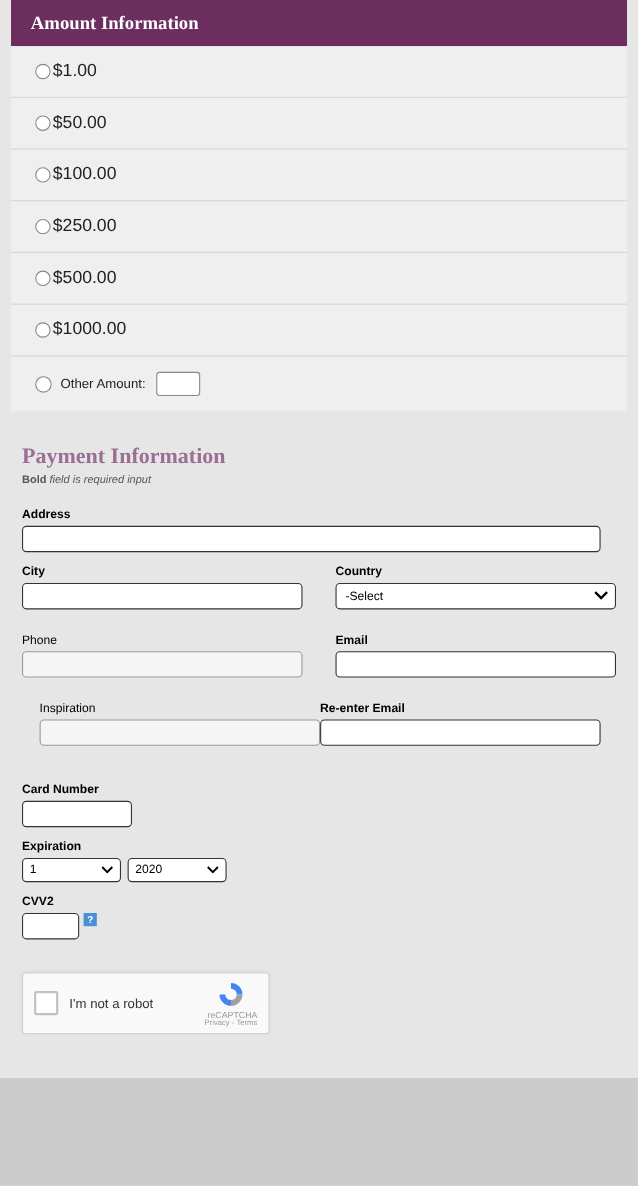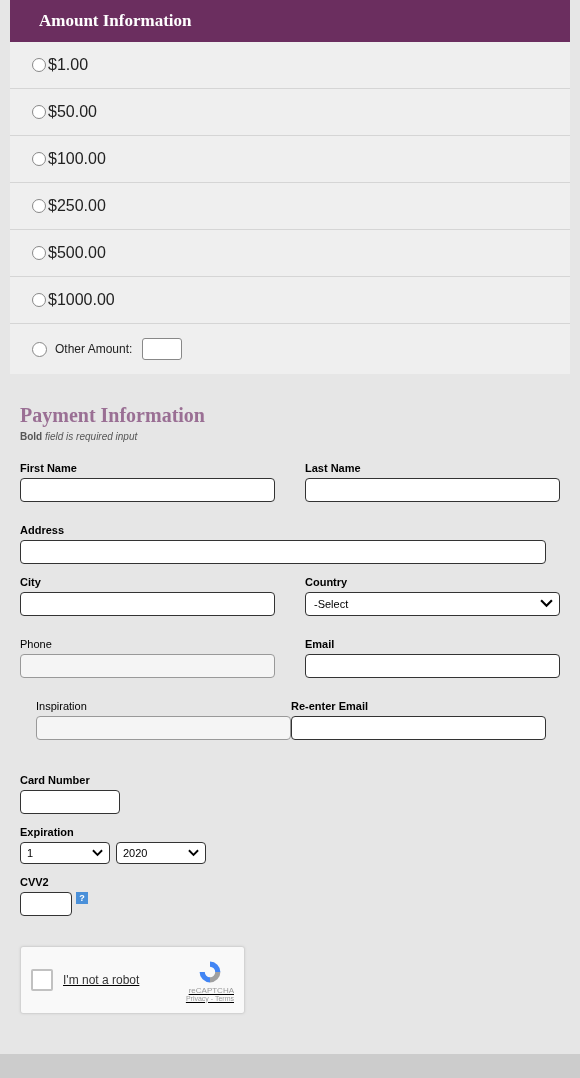--- a/index.html
+++ b/index.html
@@ -9,21 +9,21 @@
       font-size: 12px;
       width: 580px;
     }
     .outer-frame {
       background: #e6e6e6;
       padding: 0 10px;
     }
     .section-header {
       background: #6b2e5f;
       color: white;
-      padding: 11px 29px;
+      padding: 11px 18px;
       font-family: Georgia, 'Times New Roman', serif;
       font-size: 17px;
       font-weight: bold;
     }
     .amount-section {
       background: #efefef;
     }
     .amount-row {
       border-bottom: 1px solid #d5d5d5;
       padding: 14px 10px 14px 22px;
@@ -198,31 +198,30 @@
       color: white;
       font-size: 9px;
       font-weight: bold;
       text-align: center;
       line-height: 12px;
       margin-left: 4px;
       vertical-align: top;
     }
     .recaptcha {
       width: 225px;
-      height: 68px;
+      height: 56px;
       background: #f9f9f9;
       border: 1px solid #d3d3d3;
       border-radius: 3px;
       display: flex;
       align-items: center;
       padding: 0 10px;
       margin-top: 30px;
       margin-bottom: 30px;
       box-shadow: 0 0 3px rgba(0,0,0,0.08);
-      text-decoration: underline;
     }
     .recaptcha-check {
       width: 22px;
       height: 22px;
       border: 2px solid #c1c1c1;
       border-radius: 2px;
       background: white;
       margin-right: 10px;
     }
     .recaptcha-label {
@@ -289,30 +288,20 @@
       <input class="small-input" value="" style="">
     </div>
   </div>
 
   <div class="payment-section">
     <div class="payment-title">Payment Information</div>
     <div class="required-note">
       <b>Bold</b><span> field is required input</span>
     </div>
 
-    <div class="form-row">
-      <div class="form-col">
-        <label class="form-label form-label-bold">First Name</label>
-        <input class="text-input" value="" style="">
-      </div>
-      <div class="form-col form-col-right">
-        <label class="form-label form-label-bold">Last Name</label>
-        <input class="text-input" value="" style="">
-      </div>
-    </div>
 
     <div class="form-row">
       <div class="form-col-full">
         <label class="form-label form-label-bold">Address</label>
         <input class="text-input" value="" style="">
       </div>
     </div>
 
     <div class="form-row">
       <div class="form-col">

